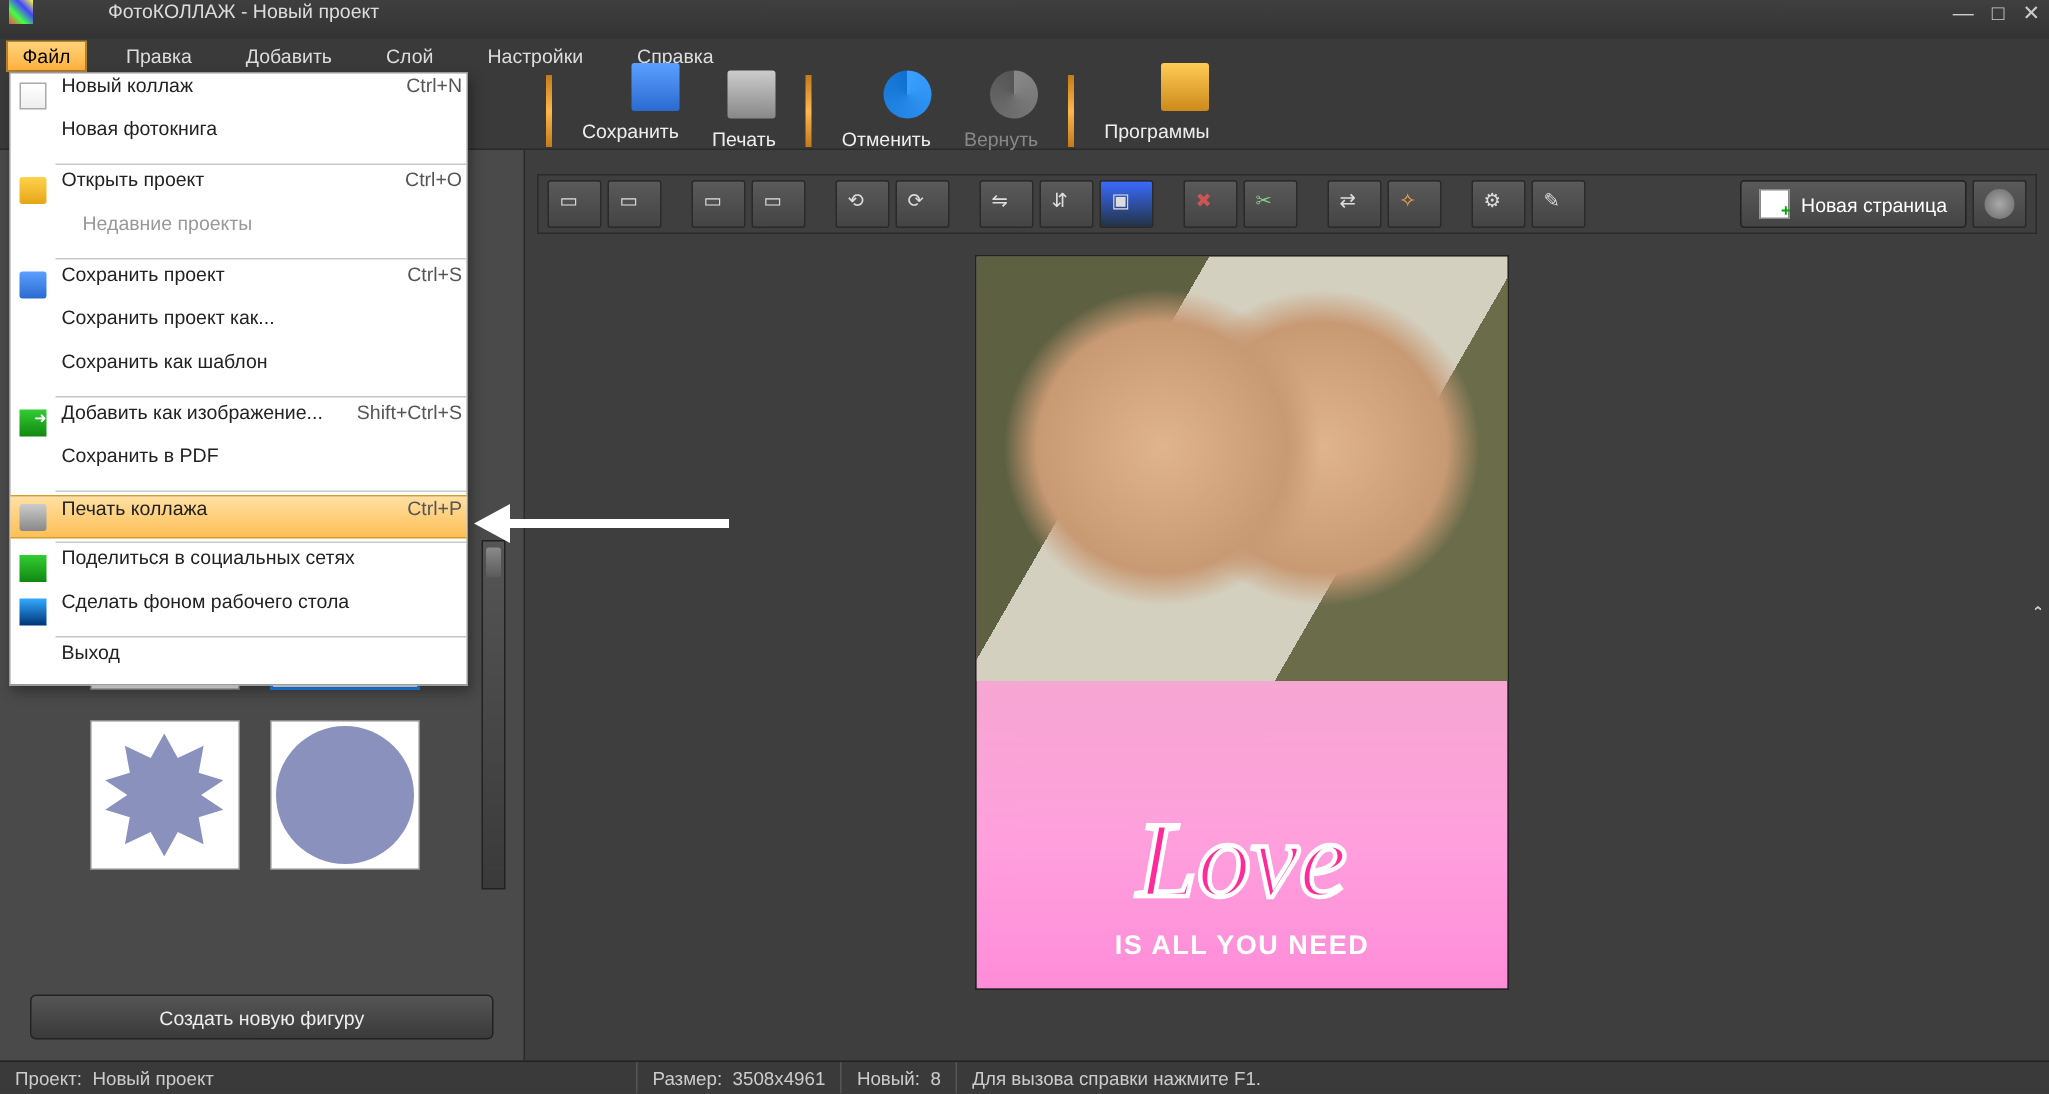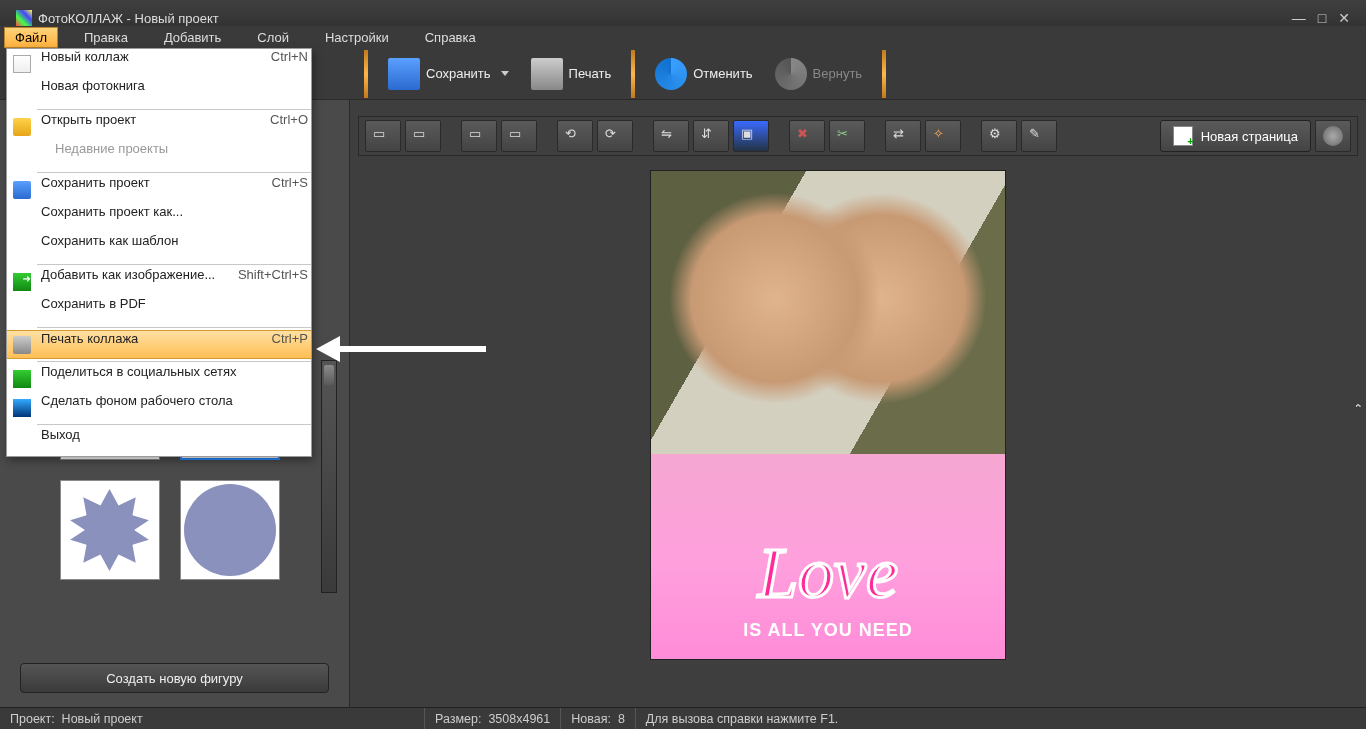--- a/index.html
+++ b/index.html
@@ -1,31 +1,31 @@
 <!DOCTYPE html>
 <html><head>
 <meta charset="utf-8">
 <style>
 * { box-sizing: border-box; margin: 0; padding: 0; }
 body { font-family: "Segoe UI", Tahoma, sans-serif; font-size: 13px; background: #3a3a3a; color: #ddd; width: 1366px; height: 729px; overflow: hidden; position: relative; }
 
 
-.titlebar { height: 26px; background: linear-gradient(#3f3f3f,#333); display: flex; align-items: flex-end; padding: 0 16px; }
+.titlebar { height: 26px; background: linear-gradient(#3f3f3f,#333); display: flex; align-items: flex-start; padding: 0 6px; gap: 44px; }
 .titlebar .app-icon { width: 16px; height: 16px; background: linear-gradient(45deg,#f44,#4f4,#44f,#ff4); margin-right: 6px; }
 .titlebar .title { color: #ddd; font-size: 13px; }
 .titlebar .win-controls { margin-left: auto; display: flex; gap: 12px; font-size: 14px; color: #ccc; }
 
 
 .menubar { height: 22px; background: #3a3a3a; display: flex; align-items: center; padding: 0 4px; gap: 16px; }
 .menubar .item { padding: 2px 10px; cursor: pointer; font-size: 13px; }
 .menubar .item.active { background: linear-gradient(#ffd27a,#ffb23e); color: #000; border: 1px solid #b7832b; }
 
 
 .bigtoolbar { height: 52px; background: #3a3a3a; border-bottom: 1px solid #2a2a2a; display: flex; align-items: center; padding: 0 6px; gap: 10px; }
-.bigtoolbar .slot { display: flex; align-items: center; gap: 6px; padding: 0 6px; }
+.bigtoolbar .slot { display: flex; align-items: flex-end; gap: 6px; padding: 0 6px; flex-direction: column; }
 .bigtoolbar .sep { width: 4px; height: 48px; background: linear-gradient(#c27a1c,#ffb64a,#c27a1c); margin: 0 4px; }
 .bigtoolbar .ico { width: 32px; height: 32px; display:inline-block; }
 .bigtoolbar .lbl { font-size: 13px; color: #eee; }
 .bigtoolbar .lbl.dim { color: #888; }
 .bigtoolbar .dd { width: 0;height:0;border-left:4px solid transparent;border-right:4px solid transparent;border-top:5px solid #ccc; margin-left:4px;}
 
 
 .toolstrip { height: 40px; background: #3f3f3f; border: 1px solid #2a2a2a; display:flex; align-items:center; padding:0 6px; gap:4px; margin-left:0;}
 .toolstrip .btn { width: 36px; height: 32px; background: linear-gradient(#5a5a5a,#444); border:1px solid #2a2a2a; border-radius:2px; display:flex;align-items:center;justify-content:center;}
 .toolstrip .spacer { width: 12px; }
@@ -135,20 +135,25 @@
   <div class="sep"></div>
   <div class="slot">
     <span class="ico ic-undo"></span>
     <span class="lbl">Отменить</span>
   </div>
   <div class="slot">
     <span class="ico ic-redo"></span>
     <span class="lbl dim">Вернуть</span>
   </div>
   <div class="sep"></div>
+  <div class="slot">
+    <span class="ico ic-box"></span>
+    <span class="lbl">Программы</span>
+    <span class="dd"></span>
+  </div>
 </div>
 
 <div class="mainarea">
   <div class="sidepanel">
     <div class="thumbs">
       <div class="scrollarea">
         <div class="thumb">
             <div class="shape-rect"></div>
           </div>
         <div class="thumb sel">
@@ -246,21 +251,21 @@
 <div class="statusbar">
   <div class="cell first">
     <span>Проект:</span>&nbsp;&nbsp;
     <span>Новый проект</span>
   </div>
   <div class="cell">
     <span>Размер:</span>&nbsp;&nbsp;
     <span>3508x4961</span>
   </div>
   <div class="cell">
-    <span>Новая:</span>&nbsp;&nbsp;
+    <span>Новый:</span>&nbsp;&nbsp;
     <span>8</span>
   </div>
   <div class="cell" style="border-right:none">
     <span>Для вызова справки нажмите F1.</span>
   </div>
 </div>
 
 <div class="dropdown">
   <div class="row">
     <span class="iconcell">

